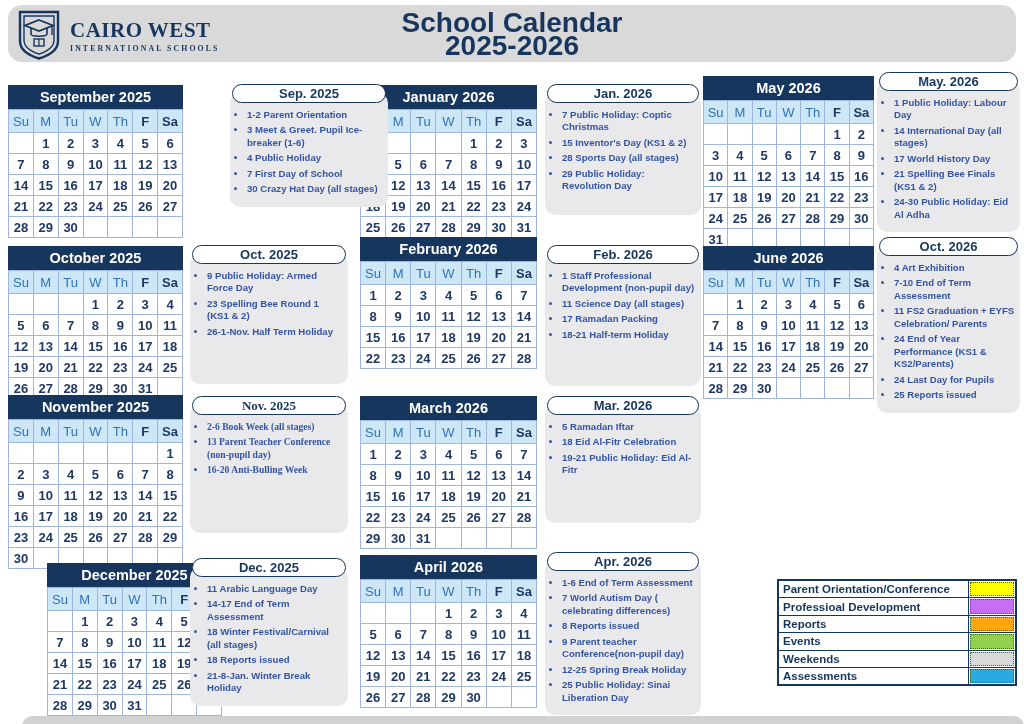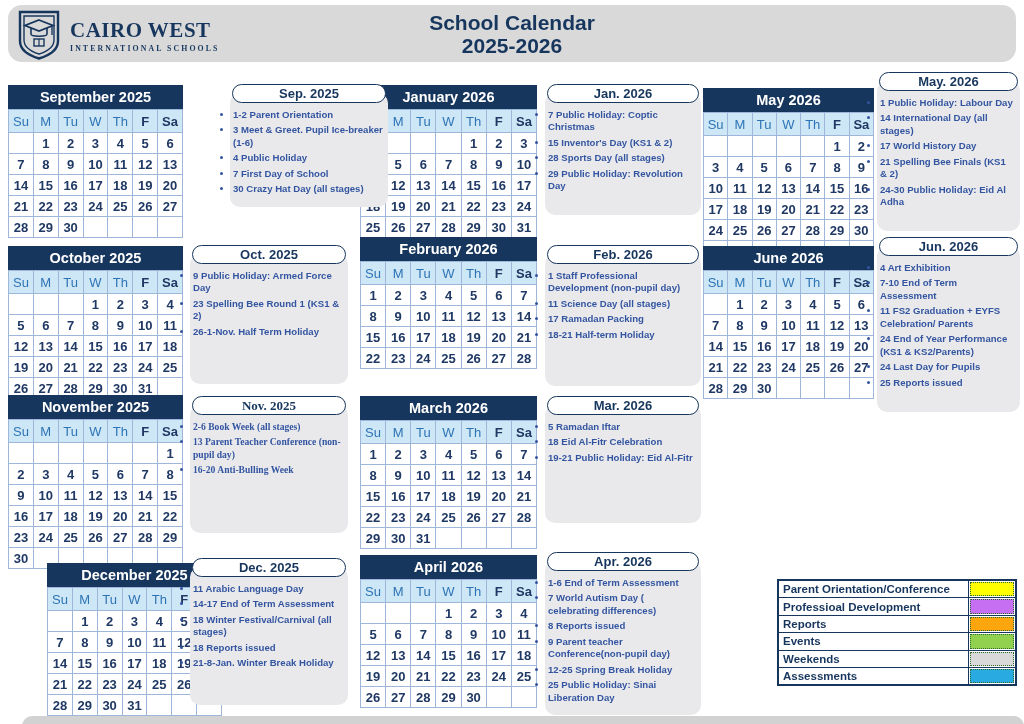--- a/index.html
+++ b/index.html
@@ -7,21 +7,21 @@
         font-family:"Liberation Sans",sans-serif;}
   
   .topband{position:absolute;left:8px;top:5px;width:1008px;height:57px;
            background:var(--band_gray);border-radius:14px;}
   .logo{position:absolute;left:8px;top:4px;display:flex;align-items:center;gap:8px;}
   .logo-text .nm{font-family:"Liberation Serif",serif;font-weight:bold;font-size:21px;
                  color:var(--navy);letter-spacing:.5px;}
   .logo-text .sub{font-family:"Liberation Serif",serif;font-size:7.8px;color:var(--navy);
                   letter-spacing:2.1px;font-weight:bold;margin-top:1px;}
   .main-title{position:absolute;left:0;top:6px;width:100%;text-align:center;
-              color:var(--navy);font-weight:bold;font-size:21px;line-height:23px;}
+              color:var(--navy);font-weight:bold;font-size:28px;line-height:23px;}
   
   .month-block{position:absolute;}
   .mtitle{background:var(--navy);color:#fff;font-weight:bold;text-align:center;
           font-size:14.5px;height:24px;line-height:24px;}
   table.cal{border-collapse:collapse;width:100%;table-layout:fixed;background:#fff;
             border:1px solid #3a5e9e;}
   table.cal th{background:var(--header_blue_bg);color:var(--header_blue_text);font-size:13px;
                height:22px;border:1px solid var(--grid_border);font-weight:normal;padding:0;}
   table.cal th.hdr-we{color:var(--day_text);font-weight:bold;}
   table.cal td{border:1px solid var(--grid_border);text-align:center;height:20px;font-size:13px;
@@ -34,21 +34,21 @@
   td.c-r{background:var(--reports);}
   td.c-a{background:var(--assessments);}
   td.c-x{background:#fff;}
   
   .notes-block{position:absolute;}
   .pill{position:relative;z-index:2;margin:0 auto;background:#fff;border:1.5px solid var(--navy);
         border-radius:11px;text-align:center;font-weight:bold;color:var(--navy);
         font-size:13px;height:17px;line-height:17px;width:96%;}
   .panel{margin-top:-10px;background:var(--notes_panel_bg);border-radius:10px;
          padding:16px 5px 8px 0;min-height:var(--ph,100px);box-sizing:border-box;}
-  .panel ul{margin:0;padding-left:3px;}
+  .panel ul{margin:0;padding-left:17px;}
   .panel li{font-size:9.6px;color:var(--notes_text);margin-bottom:3px;line-height:1.3;font-weight:bold;}
   
   .legend{position:absolute;left:777px;top:579px;width:240px;border:2px solid var(--navy);
           background:#fff;box-sizing:border-box;}
   .lrow{display:flex;border-bottom:1.5px solid var(--navy);height:16.4px;align-items:stretch;}
   .lrow:last-child{border-bottom:none;}
   .llabel{flex:1;font-weight:bold;color:var(--navy);font-size:11.5px;padding-left:4px;
           display:flex;align-items:center;}
   .lsw{width:47px;border-left:1.5px solid var(--navy);padding:1px;box-sizing:border-box;}
   .lsw > div{width:100%;height:100%;border:1px dotted #2e6b2e;box-sizing:border-box;}
@@ -564,21 +564,21 @@
             <td class="">27</td>
             <td class="">28</td>
             <td class="">29</td>
             <td class="">30</td>
             <td class="c-x"></td>
             <td class="c-x"></td>
           </tr>
         </tbody>
       </table>
     </div>
-  <div class="month-block" style="left:703px;top:88px;width:171px;">
+  <div class="month-block" style="left:703px;top:76px;width:171px;">
       <div class="mtitle">May 2026</div>
       <table class="cal">
         <tbody>
           <tr>
             <th class="hdr">Su</th>
             <th class="hdr">M</th>
             <th class="hdr">Tu</th>
             <th class="hdr">W</th>
             <th class="hdr">Th</th>
             <th class="hdr-we">F</th>
@@ -798,21 +798,21 @@
         <ul>
           <li>1 Public Holiday: Labour Day</li>
           <li>14 International Day (all stages)</li>
           <li>17 World History Day</li>
           <li>21 Spelling Bee Finals (KS1 &amp; 2)</li>
           <li>24-30 Public Holiday: Eid Al Adha</li>
         </ul>
       </div>
     </div>
   <div class="notes-block" style="left:877px;top:237px;width:143px;--ph:166px;">
-      <div class="pill">Jun. 2026</div>
+      <div class="pill">Oct. 2026</div>
       <div class="panel">
         <ul>
           <li>4 Art Exhibition</li>
           <li>7-10 End of Term Assessment</li>
           <li>11 FS2 Graduation + EYFS Celebration/ Parents</li>
           <li>24 End of Year Performance (KS1 &amp; KS2/Parents)</li>
           <li>24 Last Day for Pupils</li>
           <li>25 Reports issued</li>
         </ul>
       </div>

